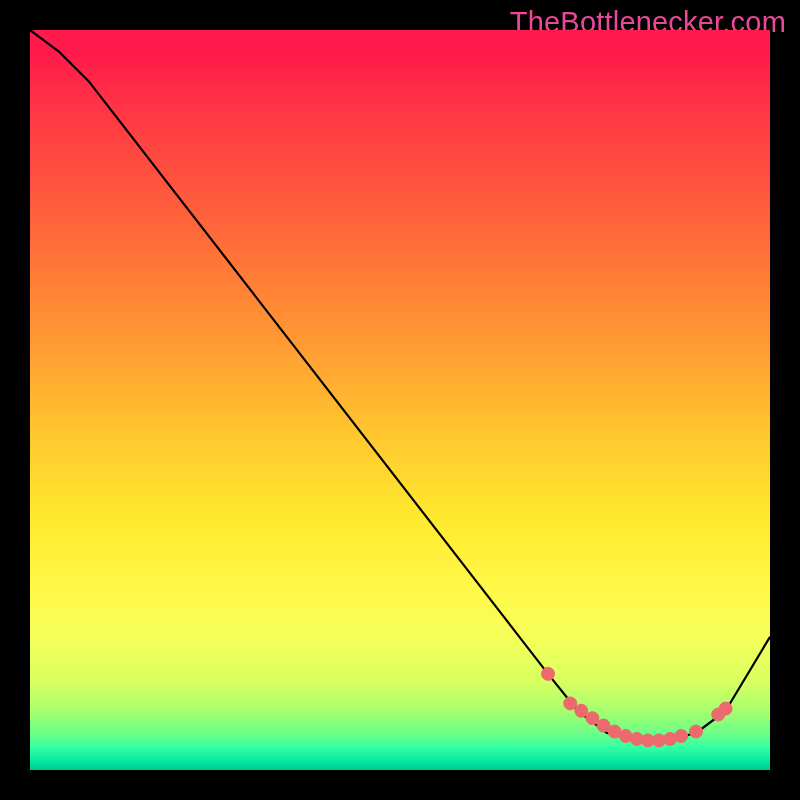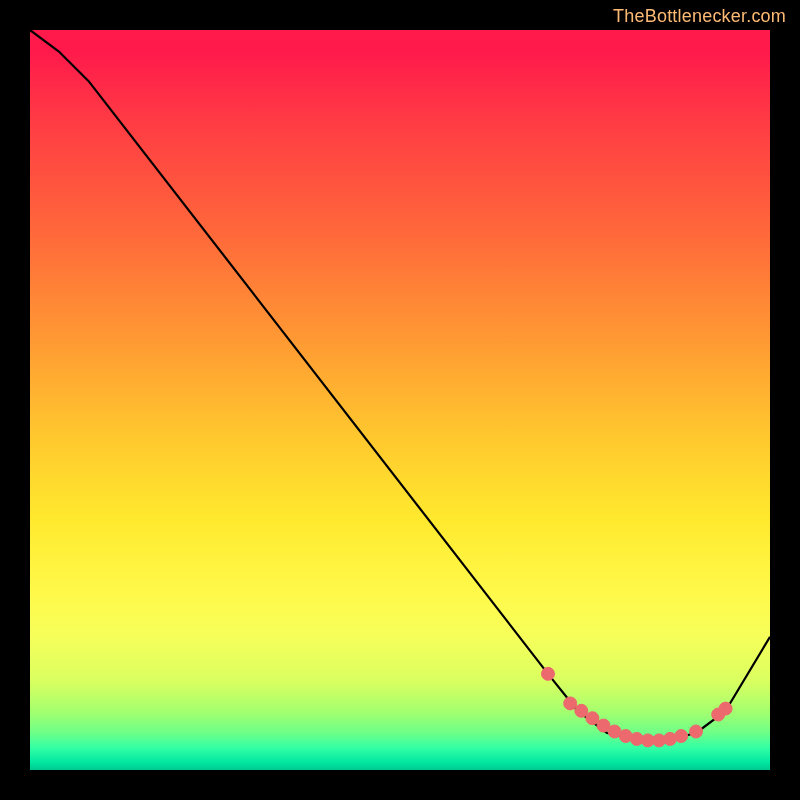--- a/index.html
+++ b/index.html
@@ -14,22 +14,22 @@
   .stage {
     position: relative;
     width: 800px;
     height: 800px;
     background: #000;
   }
   .attribution {
     position: absolute;
     top: 6px;
     right: 14px;
-    color: #fdba74;
-    font-size: 18px;
+    color: #ec4899;
+    font-size: 29px;
     letter-spacing: 0.2px;
     font-weight: 400;
   }
   .plot {
     position: absolute;
     left: 30px;
     top: 30px;
     width: 740px;
     height: 740px;
   }

